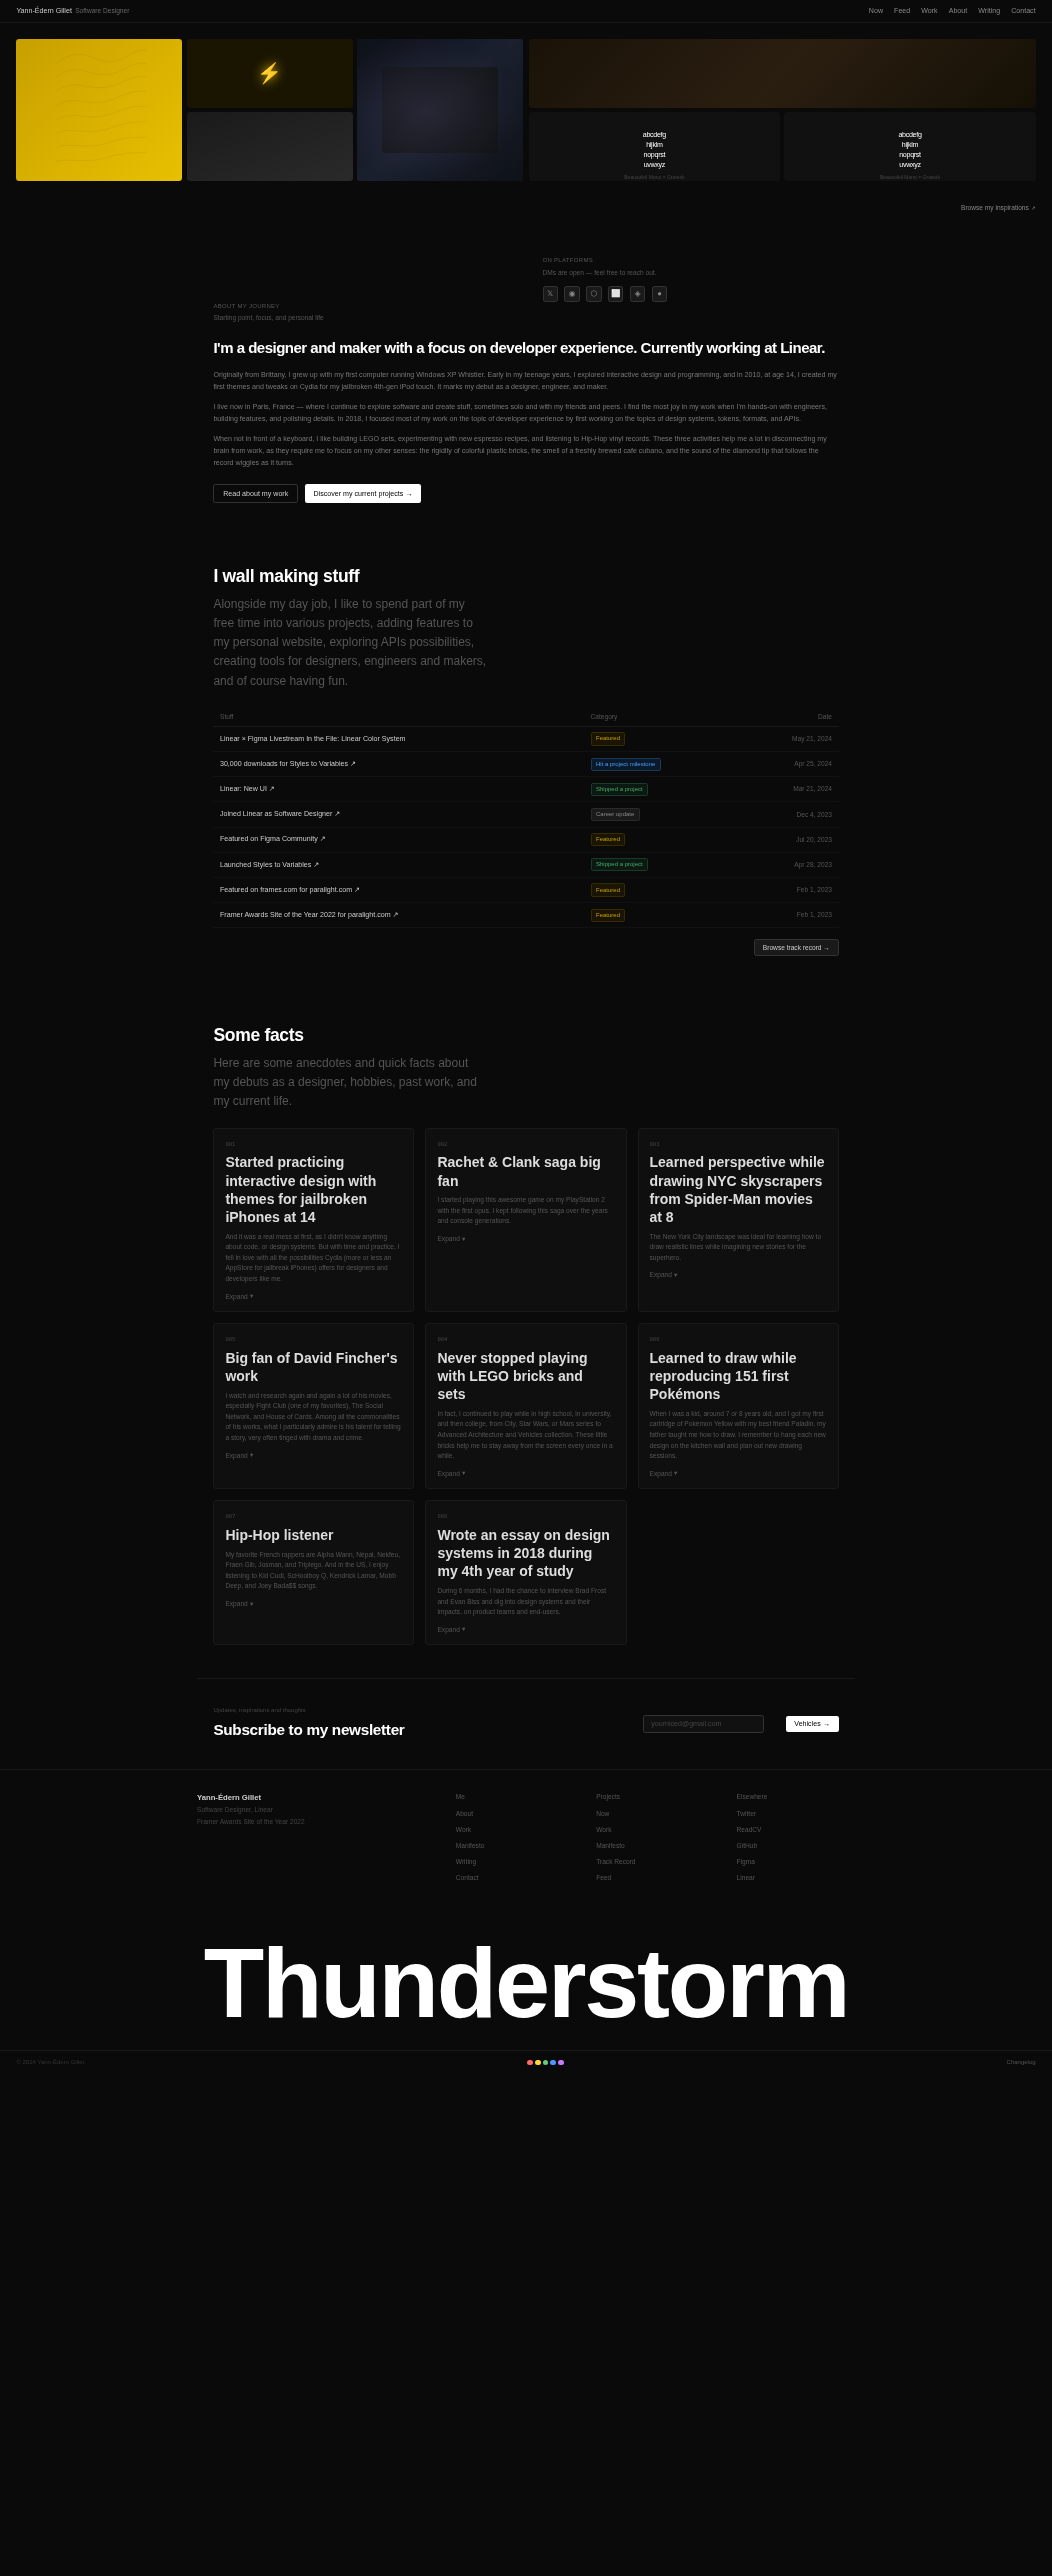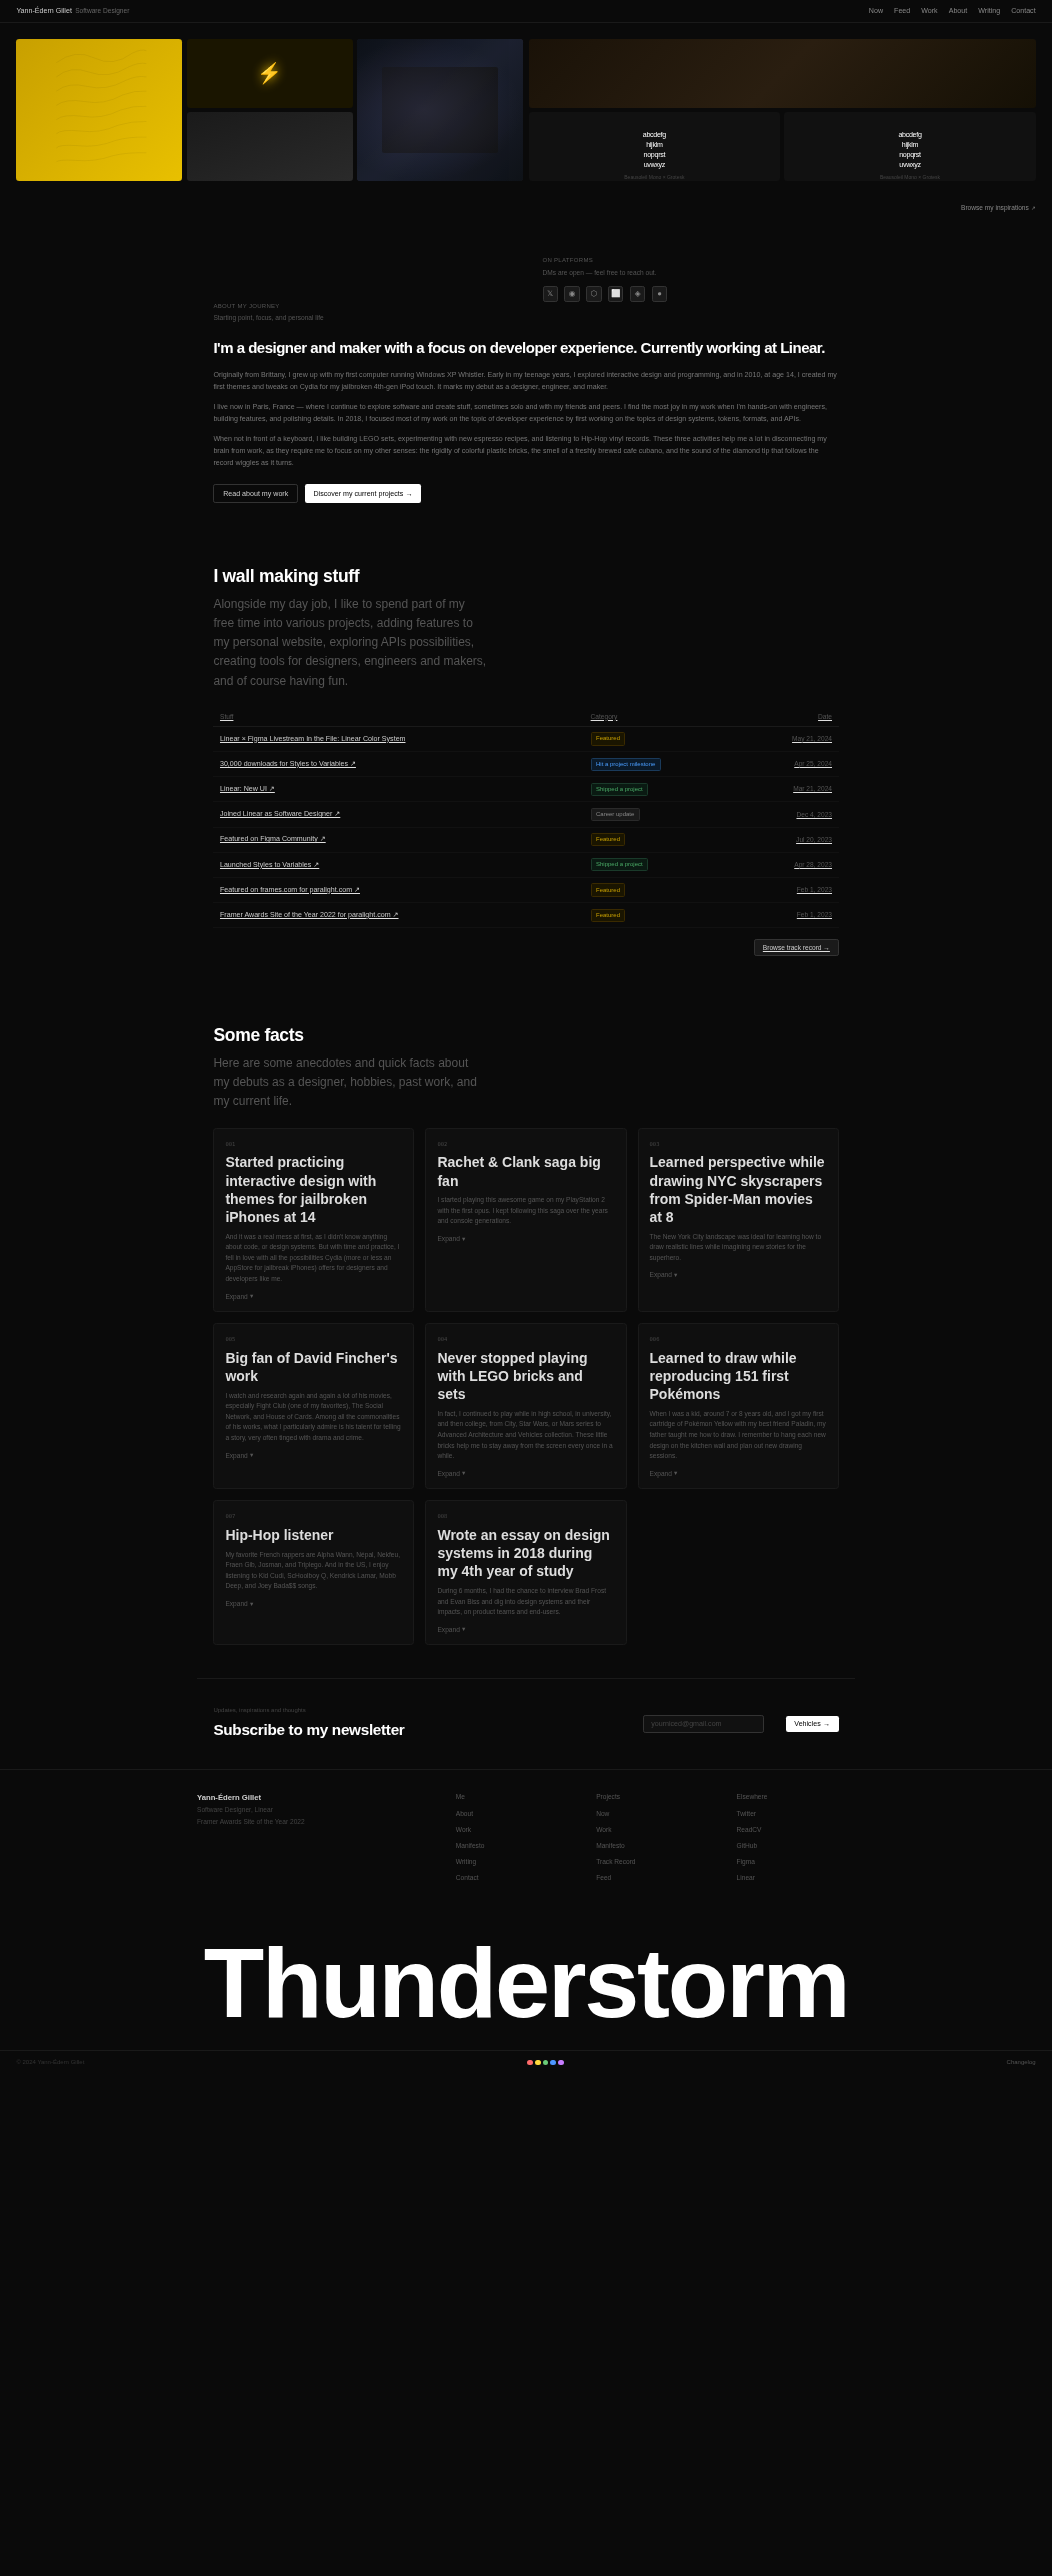--- a/index.html
+++ b/index.html
@@ -487,21 +487,20 @@
       background: linear-gradient(135deg, #1a1010, #2a2010, #1a1505);
     }
 
     .external-link::after {
       content: ' ↗';
       font-size: 5.5px;
     }
 
     .table-wrapper {
       position: relative;
-      text-decoration: underline;
     }
   </style>
 </head>
 <body>
 
 <nav>
   <div class="nav-left">
     <span class="nav-name">Yann-Édern Gillet</span>
     <span class="nav-role">Software Designer</span>
   </div>

